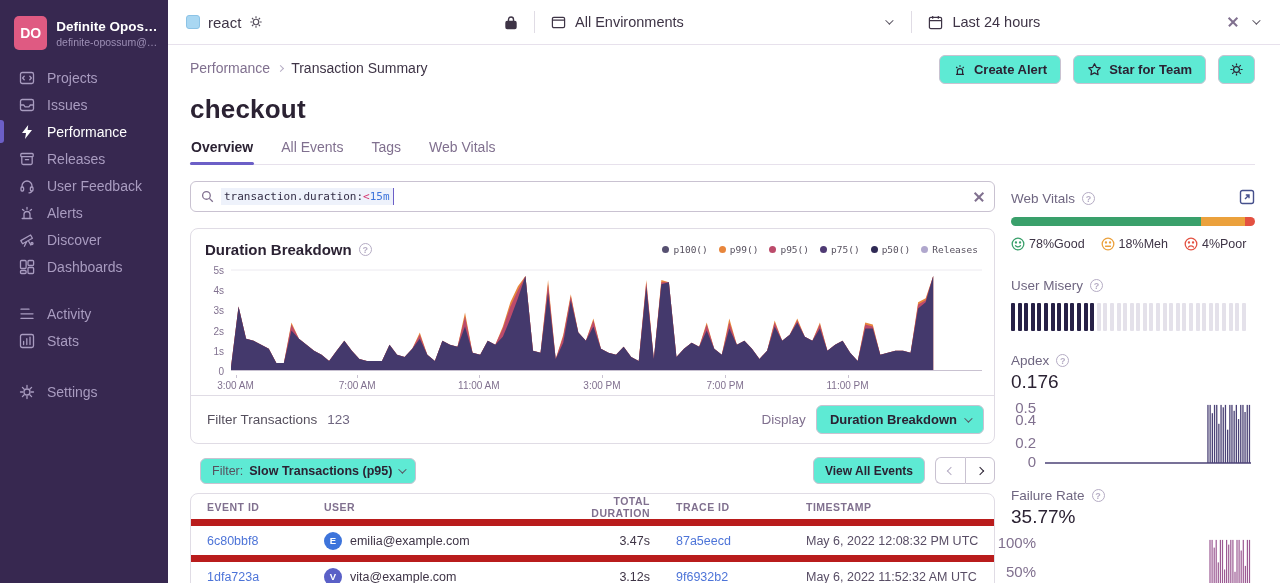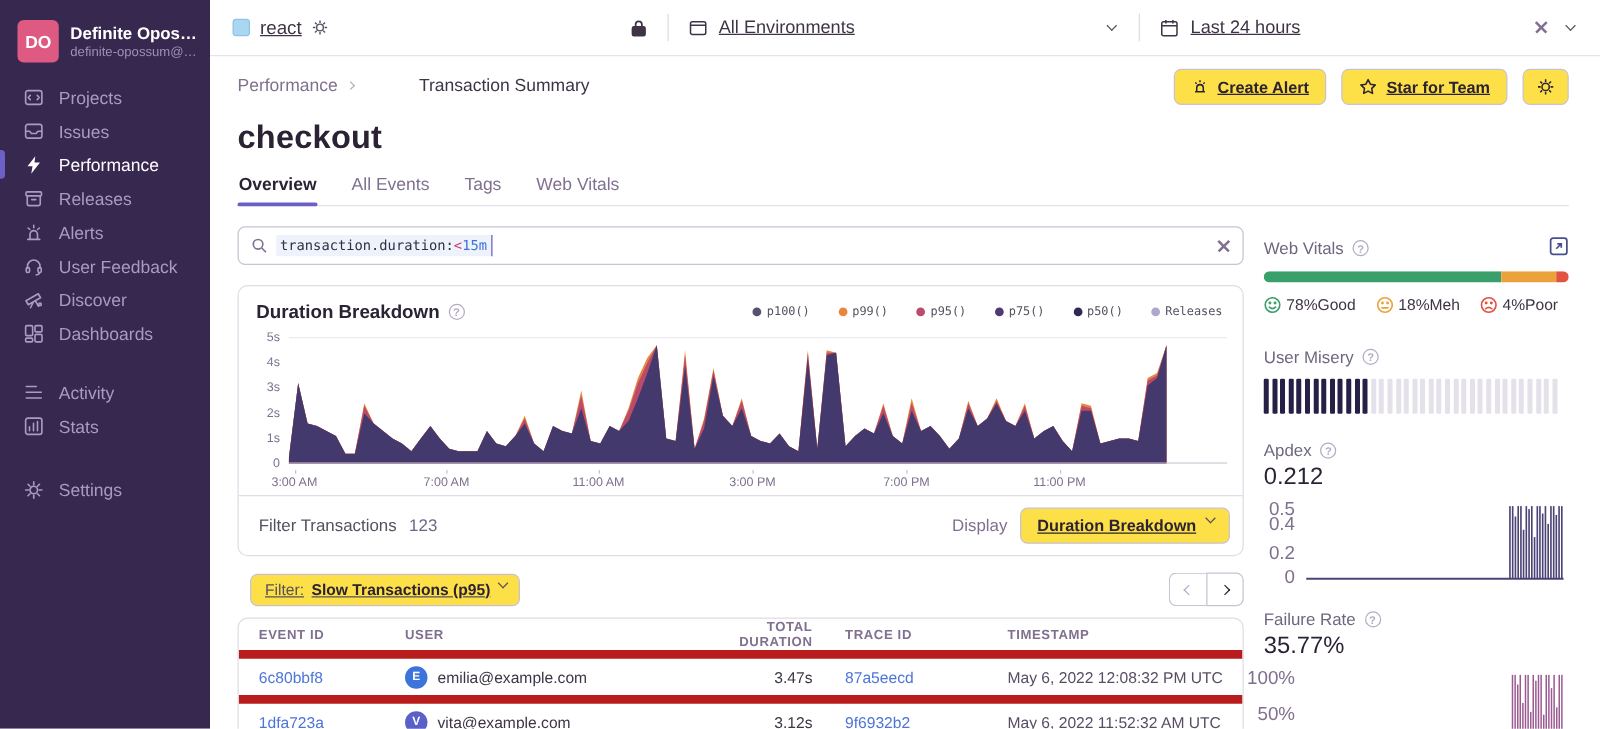--- a/index.html
+++ b/index.html
@@ -20,42 +20,42 @@
   .nav-item.active .nav-ic { color:#fff; }
   .nav-item.active::before { content:""; position:absolute; left:0; top:2px; bottom:2px; width:4px; background:#6c5fc7; border-radius:0 3px 3px 0; }
   .nav-item.mt { margin-top:20px; }
   .nav-item.mt2 { margin-top:24px; }
   .nav-ic svg { display:block; }
 
   
   .main { flex:1; display:flex; flex-direction:column; min-width:0; }
 
   
-  .topbar { height:45px; min-height:45px; display:flex; align-items:center; border-bottom:1px solid #e7e1ec; padding:0 22px 0 18px; background:#fff;text-decoration:underline; }
+  .topbar { height:45px; min-height:45px; display:flex; align-items:center; border-bottom:1px solid #e7e1ec; padding:0 22px 0 18px; background:#fff; }
   .proj-select { width:318px; display:flex; align-items:center; gap:8px; cursor:pointer; }
   .proj-icon { width:14px; height:14px; border-radius:3px; background:#a9d7f2; border:1px solid #8cc3e6; }
   .proj-name { font-size:15px; color:#3e3446; }
   .icon-btn { color:#57515f; display:flex; align-items:center; cursor:pointer; }
   .vdiv { width:1px; height:22px; background:#e0dce5; margin:0 16px; }
   .env-select, .date-select { display:flex; align-items:center; gap:9px; font-size:14.5px; color:#3e3446; cursor:pointer; }
   .env-select { flex:1.15; }
   .date-select { flex:1; }
   .chev { display:inline-block; width:6px; height:6px; border-right:1.6px solid #57515f; border-bottom:1.6px solid #57515f; transform:rotate(45deg) translateY(-2px); }
   .chev.up-off { margin-left:auto; margin-right:4px; }
   .topbar-right { display:flex; align-items:center; gap:14px; margin-left:auto; }
 
   
   .content { flex:1; padding:10px 25px 0 22px; display:flex; flex-direction:column; min-width:0; }
   .head-row { display:flex; align-items:flex-start; justify-content:space-between; }
   .breadcrumb { display:flex; align-items:center; gap:8px; font-size:14px; margin-top:5px; }
   .crumb-parent { color:#80708f; cursor:pointer; }
   .crumb-sep { width:5px; height:5px; border-right:1.4px solid #b5acc4; border-bottom:1.4px solid #b5acc4; transform:rotate(-45deg); }
-  .crumb-cur { color:#3e3446;margin-left:44px; }
+  .crumb-cur { color:#3e3446; }
   .actions { display:flex; gap:12px; }
-  .btn { display:inline-flex; gap:7px; border:1px solid #c9c2d1; border-radius:6px; background:#fde047; padding:6px 13px; font-weight:700; font-size:13px; color:#2b2233; cursor:pointer; font-family:inherit;text-decoration:underline; }
+  .btn { display:inline-flex; align-items:center; gap:7px; border:1px solid #c9c2d1; border-radius:6px; background:#5eead4; padding:6px 13px; font-weight:700; font-size:13px; color:#2b2233; cursor:pointer; font-family:inherit; }
   .btn.square { padding:6px 10px; }
   .page-title { font-size:26px; font-weight:700; color:#2b2233; margin-top:10px; letter-spacing:.2px; }
   .tabs { display:flex; gap:26px; margin-top:14px; border-bottom:1px solid #e7e1ec; }
   .tab { font-size:14px; color:#80708f; padding:0 1px 9px; cursor:pointer; position:relative; }
   .tab.active { color:#2b2233; font-weight:700; }
   .tab.active::after { content:""; position:absolute; left:0; right:0; bottom:-1px; height:3px; border-radius:2px; background:#6c5fc7; }
 
   
   .columns { display:flex; margin-top:16px; min-height:0; }
   .col-main { width:805px; min-width:805px; }
@@ -70,21 +70,21 @@
   .close-x { position:relative; width:10px; height:10px; display:inline-block; cursor:pointer; }
   .close-x::before,.close-x::after { content:""; position:absolute; left:-1px; top:4px; width:12px; height:1.6px; background:#80708f; }
   .close-x::before { transform:rotate(45deg);} .close-x::after { transform:rotate(-45deg);}
 
   
   .card { border:1px solid #e0dce5; border-radius:8px; margin-top:16px; }
   .card-head { display:flex; align-items:center; justify-content:space-between; padding:12px 16px 6px 14px; }
   .card-title { font-size:15px; font-weight:700; color:#2b2233; display:flex; align-items:center; gap:7px; }
   .qmark { width:13px; height:13px; border:1.3px solid #b5acc4; border-radius:50%; color:#b5acc4; font-size:9px; font-weight:700; display:inline-flex; align-items:center; justify-content:center; cursor:pointer; }
   .qmark::before { content:"?"; }
-  .legend { display:flex; align-items:center; gap:23px; }
+  .legend { display:flex; align-items:center; gap:11px; }
   .legend-item { display:flex; align-items:center; gap:4px; font-family:"DejaVu Sans Mono", monospace; font-size:9.5px; color:#57515f; cursor:pointer; }
   .legend-dot { width:7px; height:7px; border-radius:50%; }
 
   .plot-wrap { position:relative; margin:2px 12px 0 40px; }
   .ylabels span { position:absolute; right:100%; margin-right:7px; font-size:10px; color:#80708f; transform:translateY(-50%); }
   .xlabels { position:relative; height:20px;padding-left:45px; }
   .xlabels span { position:absolute; top:5px; transform:translateX(-50%); font-size:10px; color:#80708f; white-space:nowrap; }
   .xlabels i { position:absolute; top:0; width:1px; height:3px; background:#c9c2d1; }
 
   .card-foot { border-top:1px solid #e0dce5; display:flex; align-items:center; padding:9px 10px 9px 16px; }
@@ -183,35 +183,35 @@
             <svg width="16" height="16" viewBox="0 0 16 16" fill="none" stroke="currentColor" stroke-width="1.3" stroke-linejoin="round" stroke-linecap="round">
               <rect x="1.8" y="2.5" width="12.4" height="3.2" rx="1"></rect>
               <path d="M2.8 5.7v6.3a1.5 1.5 0 0 0 1.5 1.5h7.4a1.5 1.5 0 0 0 1.5-1.5V5.7M6.4 8.7h3.2"></path>
             </svg>
           </span>
        <span class="nav-lb">Releases</span>
      </div>
         <div class="nav-item">
        <span class="nav-ic">
             <svg width="16" height="16" viewBox="0 0 16 16" fill="none" stroke="currentColor" stroke-width="1.3" stroke-linejoin="round" stroke-linecap="round">
-              <path d="M5 12.5v-3a3 3 0 0 1 6 0v3M3.2 13.5h9.6M8 2.3v1.9M3.5 4.4l1.4 1.2M12.5 4.4l-1.4 1.2"></path>
-            </svg>
-          </span>
-       <span class="nav-lb">Alerts</span>
-     </div>
-        <div class="nav-item">
-       <span class="nav-ic">
-            <svg width="16" height="16" viewBox="0 0 16 16" fill="none" stroke="currentColor" stroke-width="1.3" stroke-linejoin="round" stroke-linecap="round">
               <path d="M3 9.5V8a5 5 0 0 1 10 0v1.5"></path>
               <rect x="2" y="9" width="2.6" height="4" rx="1"></rect>
               <rect x="11.4" y="9" width="2.6" height="4" rx="1"></rect>
               <path d="M13 13a3 3 0 0 1-3 1.8"></path>
             </svg>
           </span>
        <span class="nav-lb">User Feedback</span>
+     </div>
+        <div class="nav-item">
+       <span class="nav-ic">
+            <svg width="16" height="16" viewBox="0 0 16 16" fill="none" stroke="currentColor" stroke-width="1.3" stroke-linejoin="round" stroke-linecap="round">
+              <path d="M5 12.5v-3a3 3 0 0 1 6 0v3M3.2 13.5h9.6M8 2.3v1.9M3.5 4.4l1.4 1.2M12.5 4.4l-1.4 1.2"></path>
+            </svg>
+          </span>
+       <span class="nav-lb">Alerts</span>
      </div>
         <div class="nav-item">
        <span class="nav-ic">
             <svg width="16" height="16" viewBox="0 0 16 16" fill="none" stroke="currentColor" stroke-width="1.3" stroke-linejoin="round" stroke-linecap="round">
               <path d="M1.8 8.6L11.6 3l1.8 3.2-9.8 5.6zM7.6 9.8l-2.2 4.4M9.4 8.8l2.4 4.2"></path>
               <circle cx="13" cy="11.5" r="1"></circle>
             </svg>
           </span>
        <span class="nav-lb">Discover</span>
      </div>
@@ -413,20 +413,21 @@
             </div>
           </div>
 
           <div class="filter-row">
             <button class="btn filter">
               <span>Filter:</span>
               <b>Slow Transactions (p95)</b>
               <span class="chev"></span>
             </button>
             <div class="filter-right">
+              <button class="btn small">View All Events</button>
               <div class="pager">
                 <span class="pg">
                     <span class="chevL"></span>
                   </span>
                 <span class="pg">
                     <span class="chevR"></span>
                   </span>
               </div>
             </div>
           </div>
@@ -548,21 +549,21 @@
                 <i style="background:#e4e1ea"></i>
                 <i style="background:#e4e1ea"></i>
               </div>
           </div>
 
           <div class="rail-sec sec-apdex">
             <div class="rail-label">
               <span>Apdex</span>
               <span class="qmark"></span>
             </div>
-            <div class="big-value">0.212</div>
+            <div class="big-value">0.176</div>
             <div class="mini" id="apdex-chart">
                 <div class="mini-labs">
                   <span style="top:-0px">0.5</span>
                   <span style="top:12px">0.4</span>
                   <span style="top:35px">0.2</span>
                   <span style="top:54px">0</span>
                 </div>
                 <svg width="208" height="65">
                   <line x1="2" y1="64" x2="208" y2="64" stroke="#4b4276" stroke-width="1.5"></line>
                   <rect x="164.3" y="5.9" width="1.3" height="58.1" fill="#4b4276"></rect>

